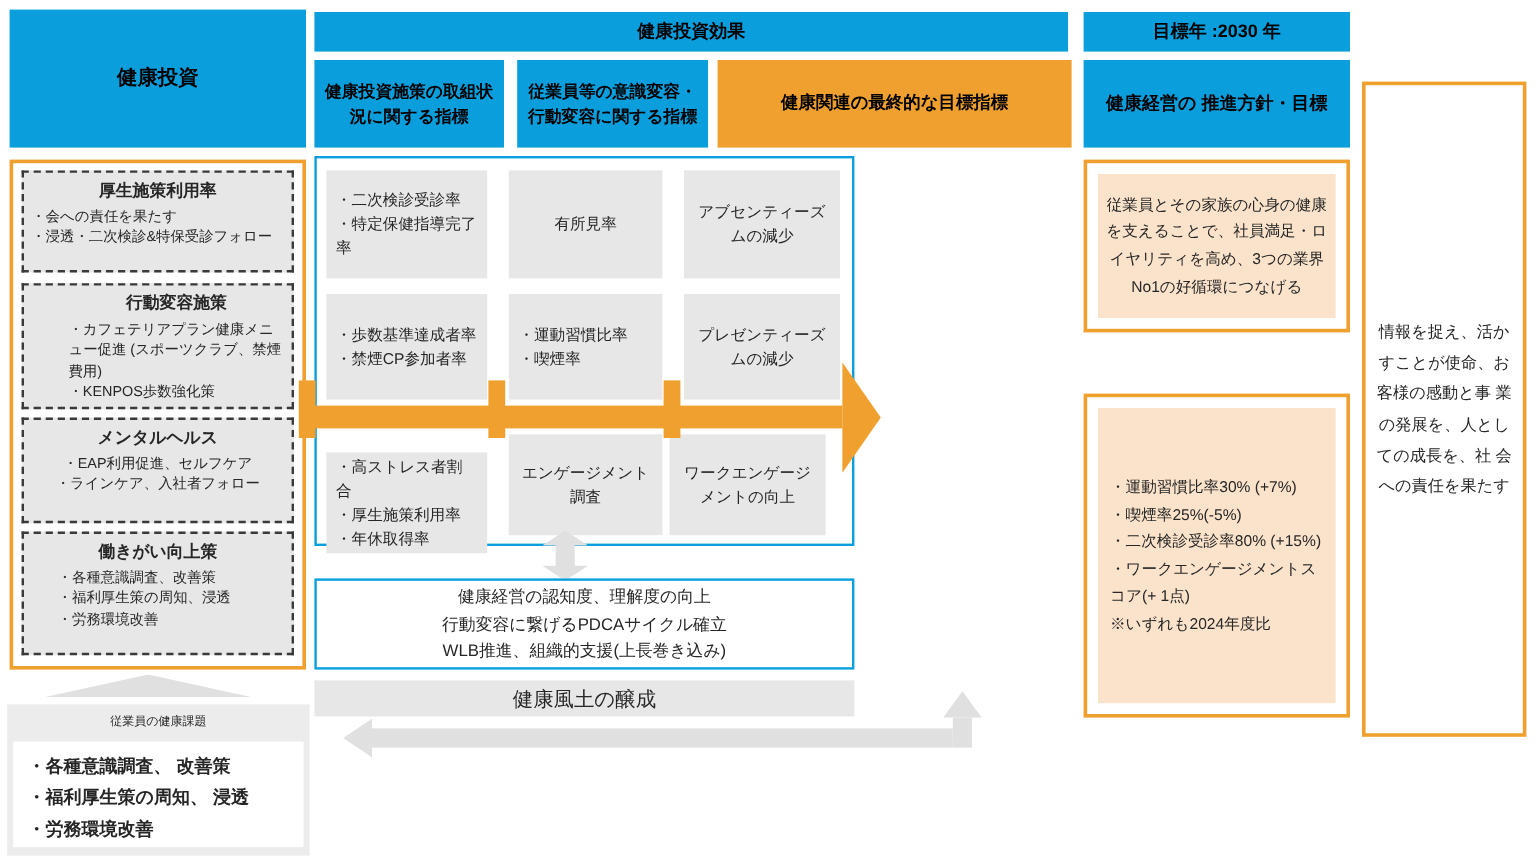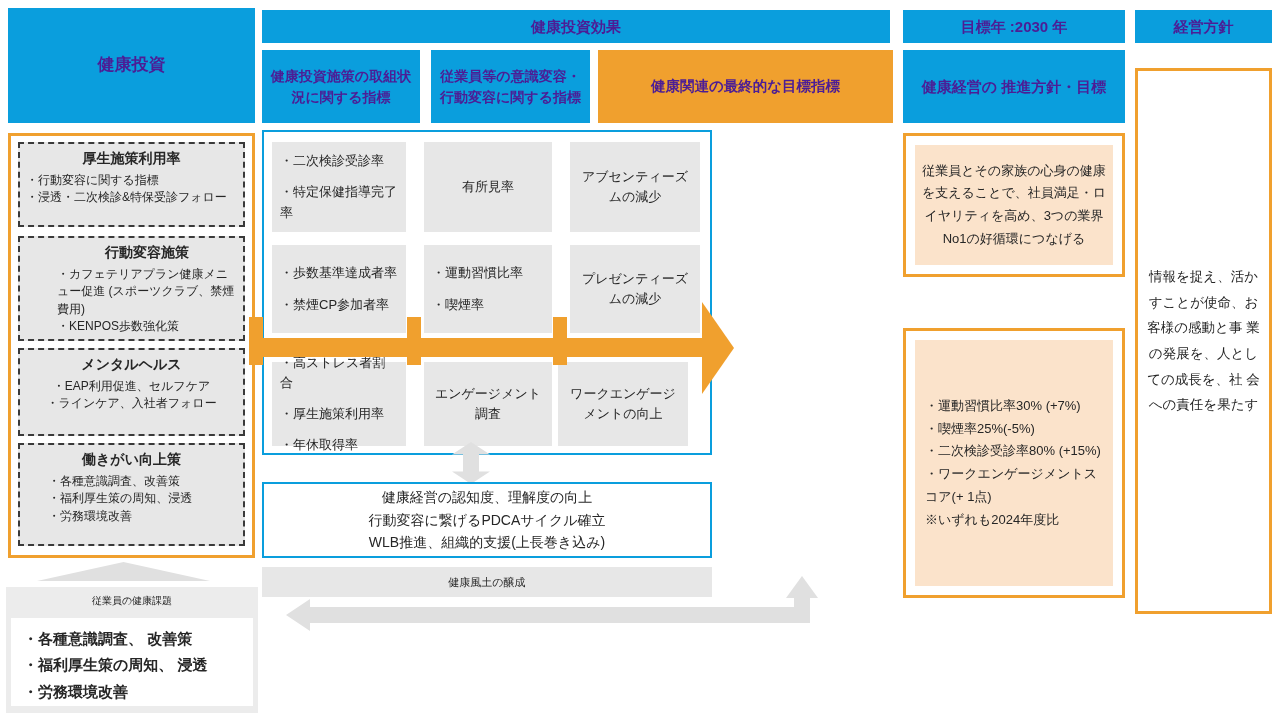--- a/index.html
+++ b/index.html
@@ -8,45 +8,45 @@
     --peach:#FBE3CB;
     --cellgray:#E7E7E7;
     --panelgray:#ECECEC;
     --arrowgray:#E0E0E0;
     --ink:#262626;
   }
   *{margin:0;padding:0;box-sizing:border-box;}
   body{font-family:"Liberation Sans",sans-serif;color:var(--ink);background:#fff;}
   .canvas{position:relative;width:1280px;height:720px;background:#fff;overflow:hidden;}
   .abs{position:absolute;}
-  .hdr{background:var(--blue);color:#4c1d95;font-weight:bold;display:flex;align-items:center;justify-content:center;text-align:center;line-height:1.45;}
+  .hdr{background:var(--blue);color:#000000;font-weight:bold;display:flex;align-items:center;justify-content:center;text-align:center;line-height:1.45;}
   .hdr.orange{background:var(--orange);}
   .frame{border:3px solid var(--orange);background:#fff;}
   .blueframe{border:2px solid var(--blue);background:#fff;}
   .dashed-box{position:absolute;left:7px;width:227px;background:var(--cellgray);border:2px dashed #3a3a3a;padding:6px 6px 4px 6px;}
   .dashed-box .ttl{font-size:14px;font-weight:bold;text-align:center;margin-bottom:4px;}
   .dashed-box .bl{font-size:12px;line-height:1.45;text-align:left;}
   .cell{position:absolute;background:var(--cellgray);display:flex;flex-direction:column;justify-content:center;font-size:13px;line-height:1.55;}
   .cell.ctr{align-items:center;text-align:center;padding:0 6px;}
-  .cell.lft{padding:0 8px;text-align:left;gap:11px;}
+  .cell.lft{padding:0 8px;text-align:left;}
   .peach{background:var(--peach);width:100%;height:100%;display:flex;flex-direction:column;justify-content:center;font-size:13px;line-height:1.75;}
-  .graybar{background:var(--cellgray);display:flex;align-items:center;justify-content:center;font-size:11px;}
+  .graybar{background:var(--cellgray);display:flex;align-items:center;justify-content:center;font-size:17px;}
   .tri{width:0;height:0;}
 </style>
 </head>
 <body>
 
 <div class="canvas">
 
   <div class="abs hdr" style="left:8px;top:8px;width:247px;height:115px;font-size:17px;">健康投資</div>
 
   <div class="abs frame" style="left:8px;top:133px;width:247px;height:425px;">
     <div class="dashed-box" style="top:6px;height:85px;">
       <div class="ttl">厚生施策利用率</div>
-      <div class="bl">・行動変容に関する指標</div>
+      <div class="bl">・会への責任を果たす</div>
       <div class="bl">・浸透・二次検診&amp;特保受診フォロー</div>
     </div>
     <div class="dashed-box" style="top:100px;height:105px;padding-left:37px;">
       <div class="ttl">行動変容施策</div>
       <div class="bl">・カフェテリアプラン健康メニュー促進 (スポーツクラブ、禁煙費用)</div>
       <div class="bl">・KENPOS歩数強化策</div>
     </div>
     <div class="dashed-box" style="top:212px;height:88px;">
       <div class="ttl">メンタルヘルス</div>
       <div class="bl" style="text-align:center;">・EAP利用促進、セルフケア</div>
@@ -91,21 +91,21 @@
       <div>・歩数基準達成者率</div>
         <div>・禁煙CP参加者率</div>
     </div>
     <div class="cell lft" style="left:160px;top:113px;width:128px;height:88px;">
       <div>・運動習慣比率</div>
         <div>・喫煙率</div>
     </div>
     <div class="cell ctr" style="left:306px;top:113px;width:130px;height:88px;">
       <div>プレゼンティーズムの減少</div>
     </div>
-    <div class="cell lft" style="left:8px;top:230px;width:134px;height:84px;">
+    <div class="cell lft" style="left:8px;top:245px;width:134px;height:84px;">
       <div>・高ストレス者割合</div>
         <div>・厚生施策利用率</div>
         <div>・年休取得率</div>
     </div>
     <div class="cell ctr" style="left:160px;top:230px;width:128px;height:84px;">
       <div>エンゲージメント調査</div>
     </div>
     <div class="cell ctr" style="left:294px;top:230px;width:130px;height:84px;">
       <div>ワークエンゲージメントの向上</div>
     </div>
@@ -144,18 +144,17 @@
   <div class="abs frame" style="left:903px;top:328px;width:222px;height:270px;padding:9px;">
     <div class="peach" style="padding:0 10px;text-align:left;">
       <div>・運動習慣比率30% (+7%)</div>
       <div>・喫煙率25%(-5%)</div>
       <div>・二次検診受診率80% (+15%)</div>
       <div>・ワークエンゲージメントスコア(+ 1点)</div>
       <div>※いずれも2024年度比</div>
     </div>
   </div>
 
-  <div class="abs hdr" style="left:1135px;top:10px;width:137px;height:33px;font-size:15px;">経営方針</div>
   <div class="abs frame" style="left:1135px;top:68px;width:137px;height:546px;display:flex;align-items:center;justify-content:center;padding:0 7px;font-size:13.5px;line-height:1.9;text-align:center;">
     <div>情報を捉え、活かすことが使命、お客様の感動と事 業の発展を、人としての成長を、社 会への責任を果たす</div>
   </div>
 
 </div>
 
 </body></html>

